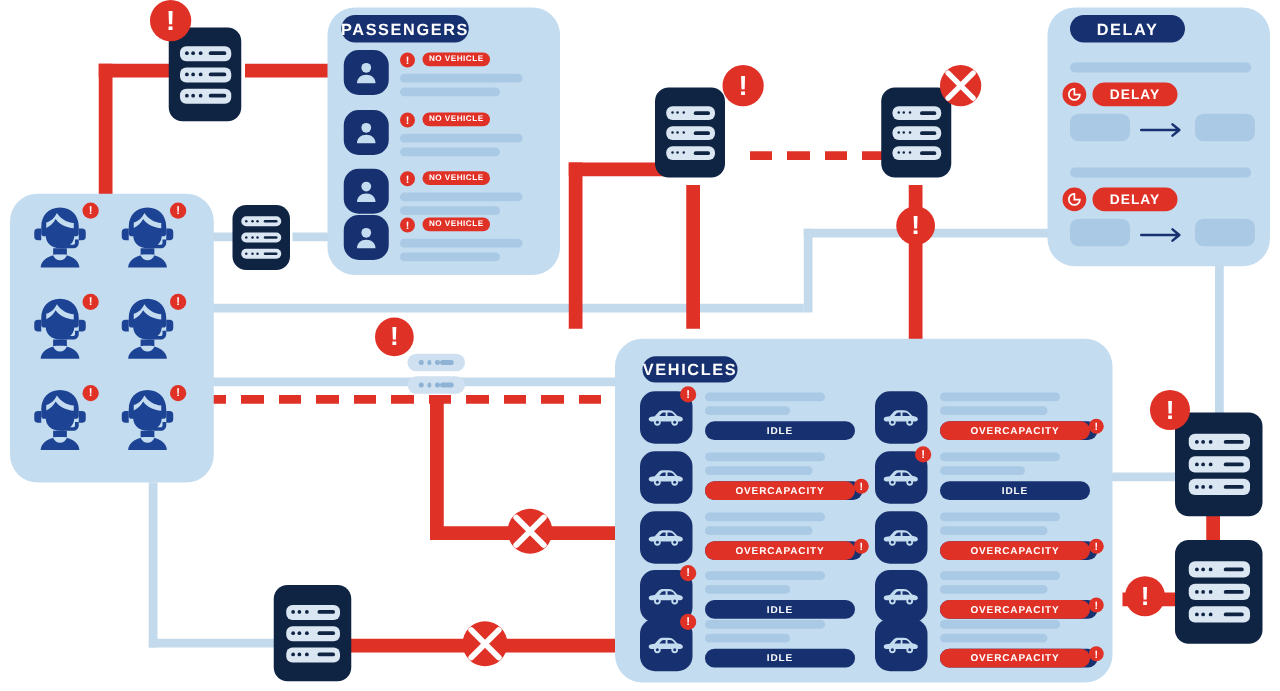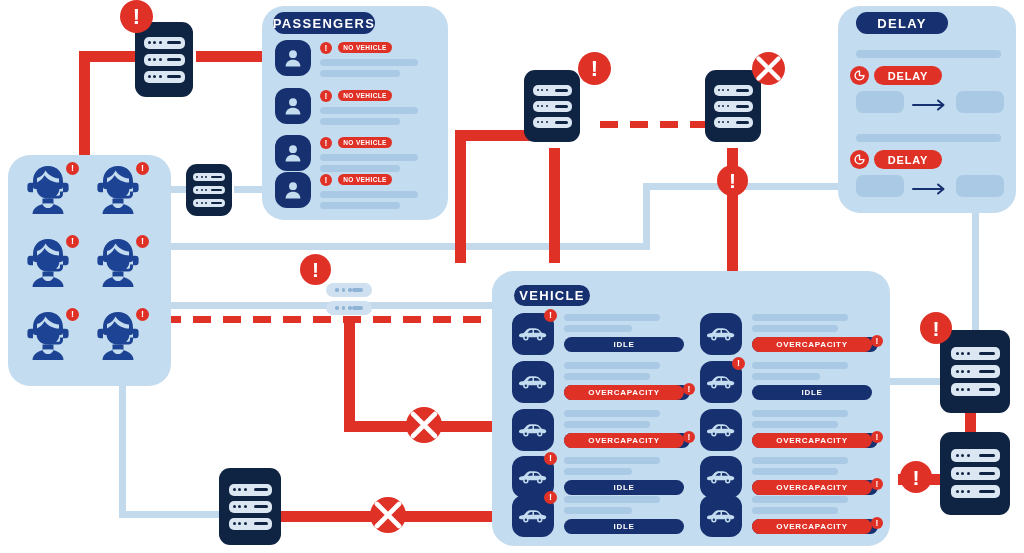--- a/index.html
+++ b/index.html
@@ -257,21 +257,21 @@
       </div>
       <div class="delay-tag" style="left:874px;top:150px;width:68px;height:19px;">DELAY</div>
       <div class="trip-box" style="left:856px;top:175px;width:48px;height:22px;"></div>
       <div class="arrow" style="left:912px;top:181px;width:36px;height:12px;"><svg width="36" height="12" viewBox="0 0 36 12">
           <path d="M1 6h30M26 1.5L31.5 6 26 10.5" stroke="#17306f" stroke-width="2" fill="none" stroke-linecap="round" stroke-linejoin="round"></path>
         </svg></div>
       <div class="trip-box" style="left:956px;top:175px;width:48px;height:22px;"></div>
     </div>
 
   <div class="panel" style="left:492px;top:271px;width:398px;height:275px;"></div>
-  <div class="pill-title" style="left:514px;top:285px;width:76px;height:21px;">VEHICLE</div>
+  <div class="pill-title" style="left:514px;top:285px;width:76px;height:21px;">VEHICLES</div>
   <div id="veh-left">
       <div class="veh-ico" style="left:512px;top:313px;width:42px;height:42px;">
         <svg width="30" height="19" viewBox="0 0 40 24">
           <path d="M4 15.5c-1.6 0-2.7-1-2.7-2.3 0-1.5 1.2-2.4 2.8-2.7l3.6-.6 3.9-4.1c1.3-1.4 3-2.1 5-2.1h5.9c2.4 0 4.6.9 6.2 2.6l3 3.2 3.1.7c1.8.4 2.9 1.4 2.9 2.9 0 1.4-1.1 2.4-2.8 2.4z" fill="#c4dcef"></path>
           <path d="M12.6 9.6l2.5-2.7c.6-.6 1.4-1 2.3-1h1.9v3.7z" fill="#17306f"></path>
           <path d="M21.3 9.6V5.9h2.7c1.1 0 2.1.4 2.9 1.2l2.4 2.5z" fill="#17306f"></path>
           <circle cx="10.5" cy="16.4" r="3.6" fill="#c4dcef"></circle>
           <circle cx="10.5" cy="16.4" r="1.6" fill="#17306f"></circle>
           <circle cx="29" cy="16.4" r="3.6" fill="#c4dcef"></circle>
           <circle cx="29" cy="16.4" r="1.6" fill="#17306f"></circle>

